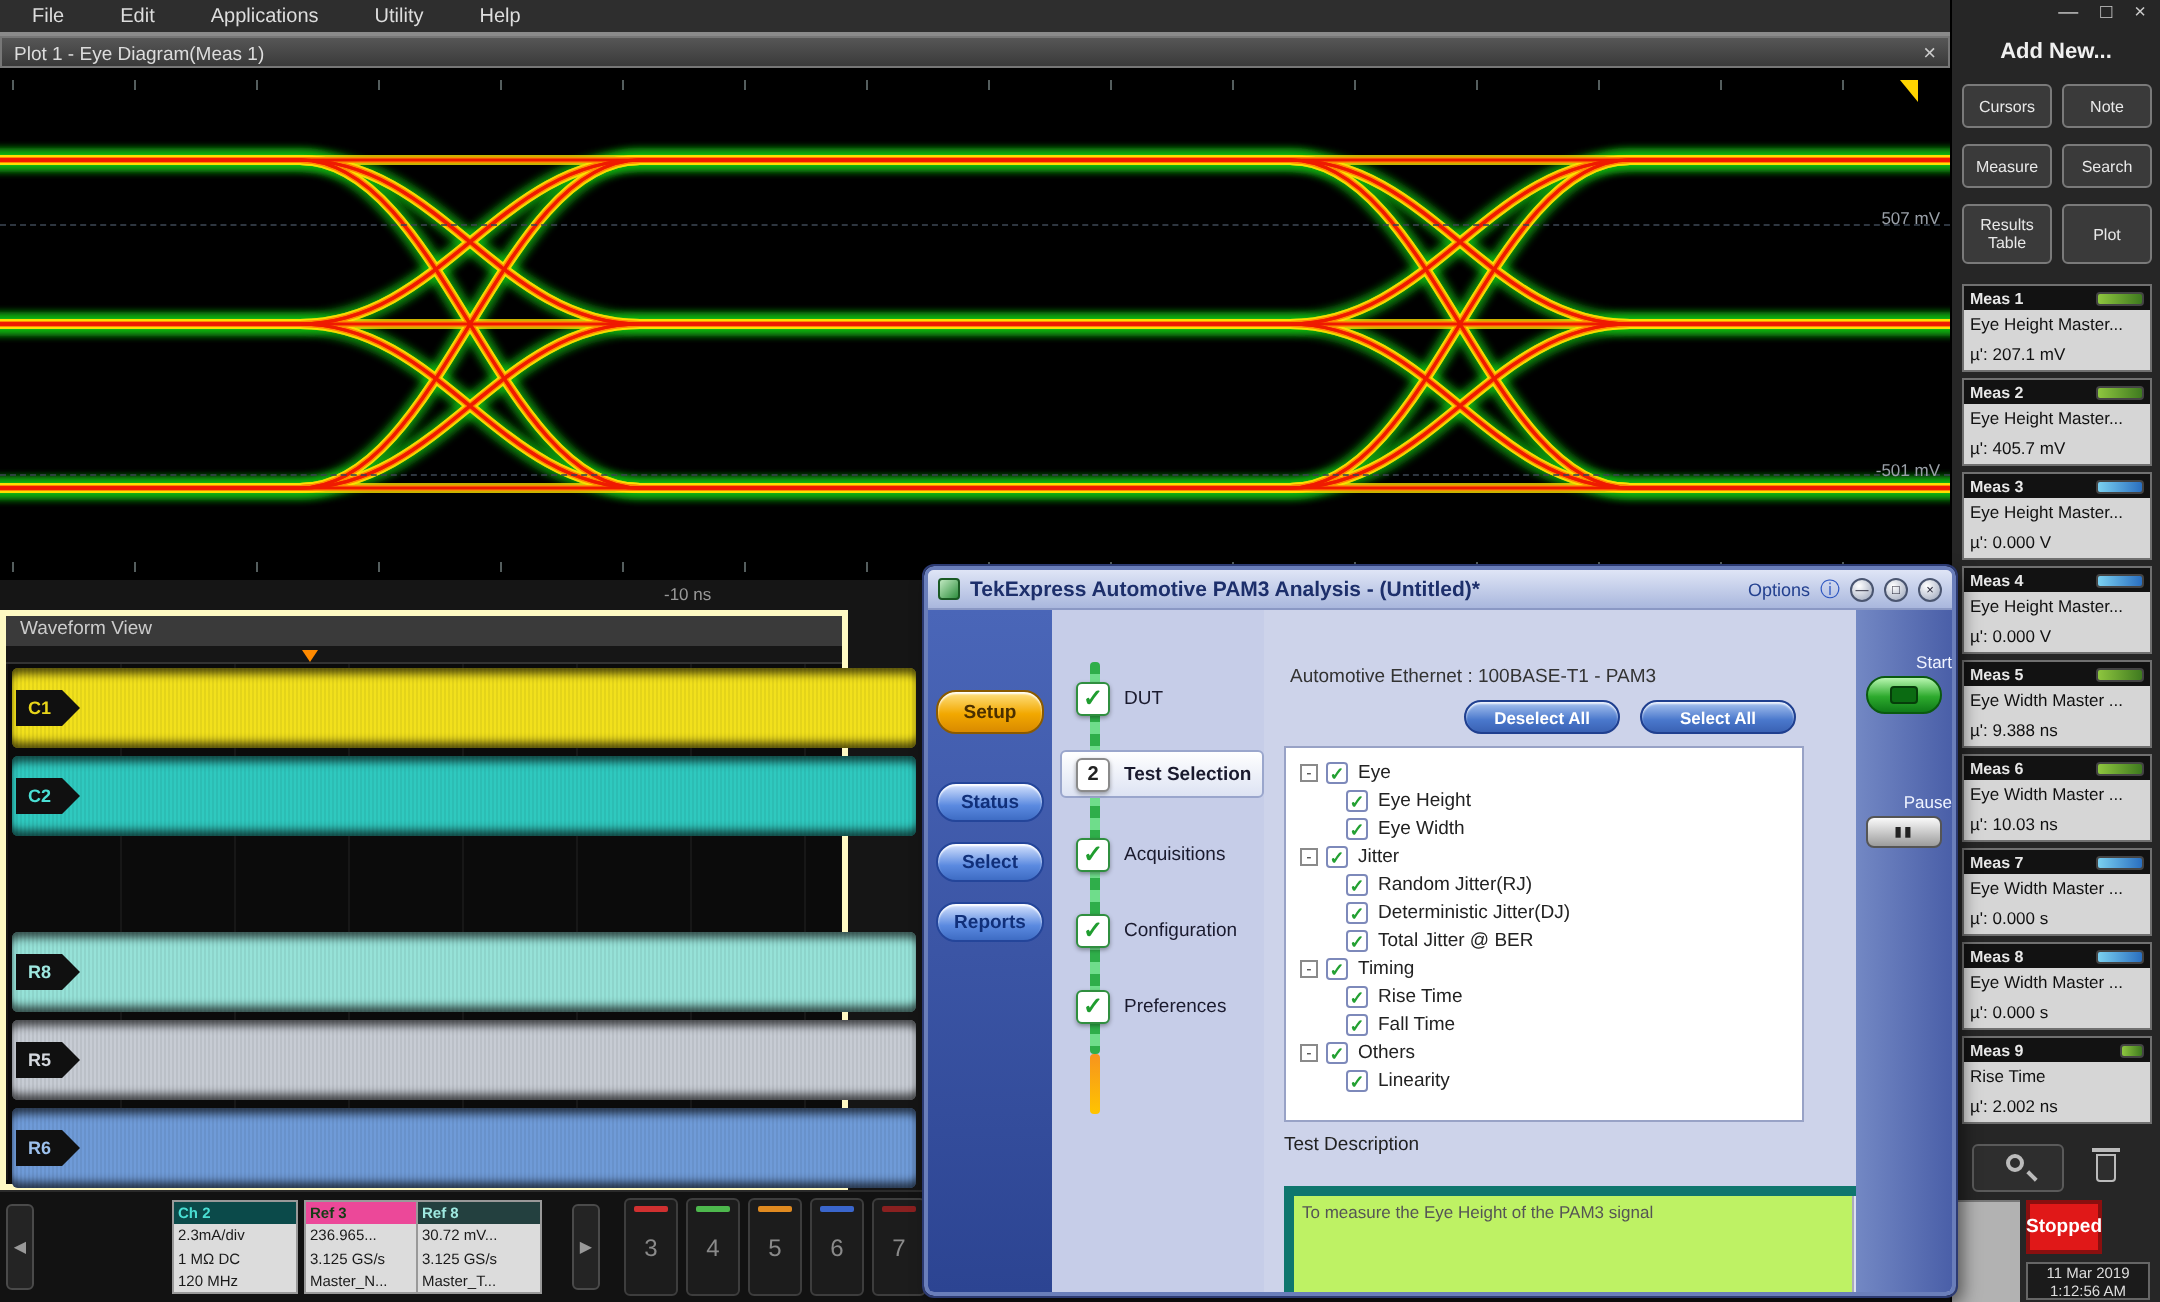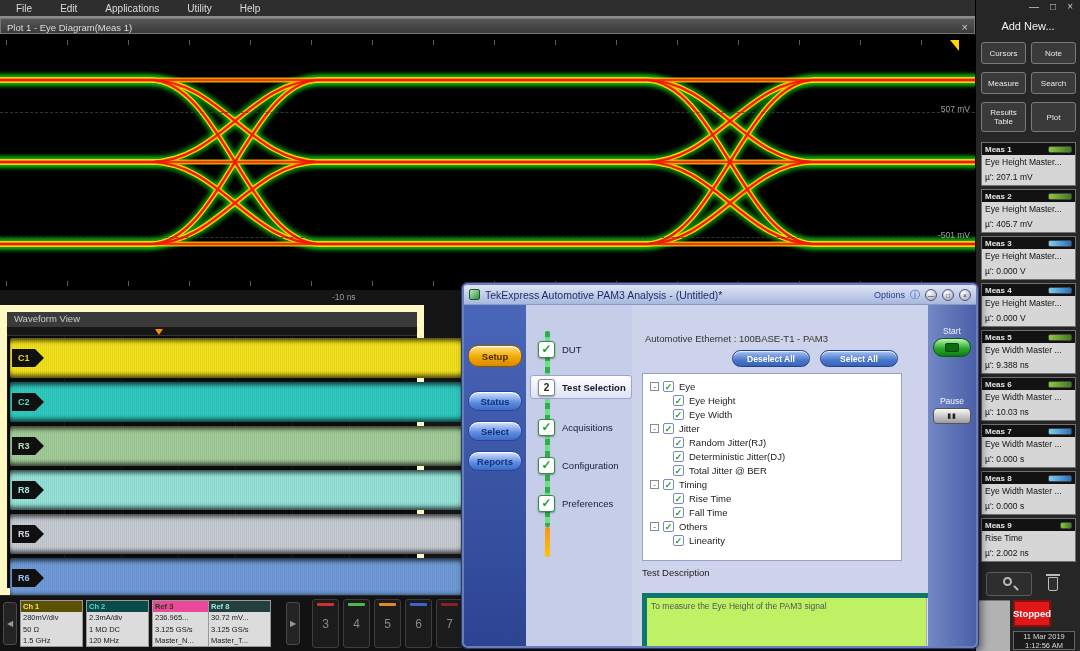--- a/index.html
+++ b/index.html
@@ -21,21 +21,21 @@
   .ticks-t,.ticks-b{position:absolute;left:6px;right:6px;height:5px;background:repeating-linear-gradient(90deg,#9aa 0 1px,transparent 1px 61px);opacity:.55}
   .ticks-t{top:6px}.ticks-b{bottom:4px}
   .hline{position:absolute;left:0;right:0;border-top:1px dashed #3a4450;opacity:.8}
   .ylab{position:absolute;right:5px;font-size:8.5px;color:#9aa0a8}
   .ovl{position:absolute;left:5px;top:206px;font-size:8.5px;line-height:11px;font-weight:bold}
   .ovl .o1{color:#ff5040}.ovl .o2{color:#ffd24a}.ovl .o3{color:#9aa0a8;font-weight:normal}
   .ymk{position:absolute;right:16px;top:6px;width:0;height:0;border-right:9px solid #ffd400;border-bottom:11px solid transparent}
   .xlab{position:absolute;left:332px;top:292px;font-size:8.5px;color:#999;z-index:1}
 
   
-  .wv{position:absolute;left:0;top:305px;width:424px;height:290px;background:#0b0b0b;border:7px solid #fef9c3;z-index:2}
+  .wv{position:absolute;left:0;top:305px;width:424px;height:290px;background:#0b0b0b;border:3px solid #fef9c3;z-index:2}
   .wv-bar{height:15px;background:#3a3a3a;font-size:9.5px;color:#ccc;padding:1px 7px}
   .wv-ruler{position:absolute;top:15px;left:0;right:0;height:9px;background:#161616;border-bottom:1px solid #333}
   .trig{position:absolute;left:148px;top:17px;width:0;height:0;border-left:4px solid transparent;border-right:4px solid transparent;border-top:6px solid #ff8a00}
   .wv-grid{position:absolute;top:24px;bottom:2px;left:0;right:0;background:repeating-linear-gradient(90deg,rgba(255,255,255,.05) 0 1px,transparent 1px 57px)}
   .strip{position:absolute;left:3px;width:452px;height:40px;border-radius:3px;box-shadow:inset 0 5px 4px -2px rgba(0,0,0,.65), inset 0 -5px 4px -2px rgba(0,0,0,.65)}
   .strip::before{content:'';position:absolute;inset:0;border-radius:3px;background:repeating-linear-gradient(90deg,rgba(0,0,0,.2) 0 1px,transparent 1px 2px);opacity:.3}
   .st0{background:#f2e11c}.st1{background:#2fc9bf}.st2{background:#a3cc9a}.st3{background:#96e2d8}.st4{background:#c7ccd4}.st5{background:#6f9bd8}
   .chb{position:absolute;left:2px;top:11px;width:32px;height:18px;background:#101010;font-size:9px;font-weight:bold;line-height:18px;text-align:left;padding-left:6px;clip-path:polygon(0 0,72% 0,100% 50%,72% 100%,0 100%)}
   .chb0{color:#e8d51a}.chb1{color:#4adfd4}.chb2{color:#b8e0ae}.chb3{color:#9fe8e0}.chb4{color:#d4d8de}.chb5{color:#9cc0ec}
 
@@ -49,21 +49,21 @@
   .fb2 .fb-h{background:#ec4899;color:#163c16}.fb3 .fb-h{background:#23403f;color:#9fe8e0}
   .fb-l{padding:0 2px;font-size:7.5px;line-height:11.5px;color:#1a1a1a;white-space:nowrap;overflow:hidden}
   .slot{position:absolute;top:3px;width:27px;height:49px;background:#1c1c1c;border:1px solid #3d3d3d;border-radius:3px;color:#8a8a8a;font-size:12px;display:flex;align-items:center;justify-content:center}
   .slot i{position:absolute;top:3px;left:4px;right:4px;height:3px;border-radius:1px}
   .sc0 i{background:#d03030}.sc1 i{background:#4db84d}.sc2 i{background:#e08a20}.sc3 i{background:#3a66cc}.sc4 i{background:#8a2020}
 
   
   .dlg{position:absolute;left:462px;top:283px;width:516px;height:365px;background:#cdd3ea;border:2px solid #6a7eba;outline:1px solid #2c3a72;border-radius:5px;box-shadow:3px 4px 9px rgba(0,0,0,.55);z-index:10;overflow:hidden}
   .dlg-titlebar{display:flex;align-items:center;gap:5px;height:20px;background:linear-gradient(#dfe5f6,#a9b7dd);border-bottom:1px solid #8a98c4;padding:0 5px;font-size:10.5px}
   .app-ico{width:11px;height:11px;background:linear-gradient(135deg,#bfe8bf,#2f8f3f);border:1px solid #1a5a24;border-radius:2px;flex:0 0 auto}
-  .dlg-title{font-weight:normal;color:#1d2f6b;flex:1;white-space:nowrap;overflow:hidden}
+  .dlg-title{font-weight:bold;color:#1d2f6b;flex:1;white-space:nowrap;overflow:hidden}
   .opt{font-size:9px;color:#23408f}
   .opt-i{font-size:10px;color:#2a54c0}
   .wbtn{width:12px;height:12px;border-radius:50%;background:radial-gradient(circle at 35% 30%,#fff,#98a2b8);border:1px solid #4a5570;font-size:6.5px;line-height:11px;text-align:center;color:#223}
   .dlg-body{position:absolute;top:20px;left:0;right:0;bottom:0}
   .dlg-left{position:absolute;left:0;top:0;bottom:0;width:62px;background:linear-gradient(180deg,#4a66b8,#2c4492)}
   .navbtn{position:absolute;left:4px;width:54px;height:20px;border-radius:10px;font-size:9.5px;font-weight:bold;display:flex;align-items:center;justify-content:center;border:1px solid #24459a;background:linear-gradient(#d7e4ff,#5b8ae0 60%,#3e6cc4);color:#11307a;box-shadow:inset 0 1px 1px #fff}
   .navbtn.setup{height:22px;background:linear-gradient(#ffe284,#f2a800 55%,#d98a00);border-color:#8a5a00;color:#4a2f00}
   .dlg-steps{position:absolute;left:62px;top:0;bottom:0;width:106px;background:#c6cde8}
   .sline{position:absolute;left:19px;top:26px;height:196px;width:5px;background:repeating-linear-gradient(180deg,#2fae4a 0 6px,#6fdd8b 6px 12px);border-radius:2px}
   .sline2{position:absolute;left:19px;top:222px;height:30px;width:5px;background:linear-gradient(#f7941d,#ffc400);border-radius:2px}
@@ -77,29 +77,29 @@
   .tree{position:absolute;left:10px;right:26px;top:68px;height:188px;background:#fff;border:1px solid #98a2c6;padding-top:5px;font-size:9.5px;color:#222;overflow:hidden}
   .trow{height:14px;display:flex;align-items:center}
   .t-parent{padding-left:7px}.t-child{padding-left:30px}
   .t-exp{width:9px;height:9px;border:1px solid #8a8a8a;background:#fff;color:#444;font-size:8px;line-height:7px;text-align:center;margin-right:4px;flex:0 0 auto}
   .t-cb{width:11px;height:11px;border:1px solid #7d89ba;border-radius:2px;background:#fff;color:#23a032;font-size:9px;font-weight:bold;line-height:10px;text-align:center;margin-right:5px;flex:0 0 auto}
   .td-label{position:absolute;left:10px;top:262px;font-size:9.5px;color:#222}
   .td-box{position:absolute;left:10px;top:288px;width:300px;height:62px;background:#bef264;border:5px solid #0f766e}
   .td-text{position:absolute;inset:3px 14px 3px 4px;font-size:8.5px;color:#555;line-height:10px}
   .td-sb{position:absolute;right:0;top:0;bottom:0;width:11px;background:#dde1ef;border-left:1px solid #aab;color:#556;font-size:6px;text-align:center;display:flex;flex-direction:column;justify-content:space-between;padding:1px 0}
   .dlg-right{position:absolute;right:0;top:0;bottom:0;width:48px;background:linear-gradient(90deg,#7388c4,#4a5fa8)}
-  .rt-lbl{position:absolute;width:100%;text-align:center;font-size:8.5px;color:#f0f4ff}
+  .rt-lbl{position:absolute;width:100%;text-align:right;font-size:8.5px;color:#f0f4ff}
   .startbtn{position:absolute;left:5px;top:33px;width:38px;height:19px;border-radius:10px;background:linear-gradient(#b8f7b0,#2daa2d 55%,#0f7a18);border:1px solid #0a5a0f;display:flex;align-items:center;justify-content:center}
   .start-core{width:14px;height:9px;background:#0b6b12;border-radius:2px;border:1px solid #063e0a}
   .pausebtn{position:absolute;left:5px;top:103px;width:38px;height:16px;border-radius:4px;background:linear-gradient(#fafafa,#9c9c9c);border:1px solid #555;color:#222;font-size:7px;display:flex;align-items:center;justify-content:center;letter-spacing:1px}
 
   
   .sb{position:absolute;left:975px;top:0;width:105px;height:651px;background:#262626;border-left:1px solid #000;z-index:5;font-size:9px;color:#ddd}
   .sb-ctrl{position:absolute;top:1px;right:7px;display:flex;gap:11px;color:#ccc;font-size:10px}
-  .addnew{position:absolute;top:20px;left:0;width:100%;text-align:center;font-size:11px;font-weight:normal;color:#f0f0f0}
+  .addnew{position:absolute;top:20px;left:0;width:100%;text-align:center;font-size:11px;font-weight:bold;color:#f0f0f0}
   .sbtn{position:absolute;background:#3a3a3a;border:1px solid #7a7a7a;border-radius:3px;color:#e8e8e8;font-size:8px;display:flex;align-items:center;justify-content:center;text-align:center;line-height:9px}
   .mcard{position:absolute;left:5px;width:95px;height:44px;background:#d6d6d6;border:1px solid #707070}
   .mc-h{height:12px;background:#121212;display:flex;align-items:center;justify-content:space-between;padding:0 3px}
   .mc-name{font-size:8px;font-weight:bold;color:#e8e8e8}
   .chip{width:24px;height:7px;border-radius:2px;border:1px solid #444}
   .chip-g{background:linear-gradient(90deg,#8ec63f,#3f7a1f)}
   .chip-b{background:linear-gradient(90deg,#7ad0f0,#2a6fc0)}
   .chip-s{width:12px}
   .mc-l{padding:0 3px;font-size:8.5px;line-height:15px;color:#111;white-space:nowrap;overflow:hidden}
   .zoombtn{position:absolute;left:10px;top:572px;width:46px;height:24px;background:#2e2e2e;border:1px solid #5a5a5a;border-radius:3px}
@@ -218,44 +218,35 @@
     <div class="wv-bar"><span>Waveform View</span></div>
     <div class="wv-ruler"></div>
     <div class="trig"></div>
     <div class="wv-grid"></div>
     <div class="strip st0" style="top:26px">
         <span class="chb chb0">C1</span>
       </div>
     <div class="strip st1" style="top:70px">
         <span class="chb chb1">C2</span>
       </div>
-    <div class="strip st2" style="top:114px">
-        <span class="chb chb2">R3</span>
-      </div>
     <div class="strip st3" style="top:158px">
         <span class="chb chb3">R8</span>
       </div>
     <div class="strip st4" style="top:202px">
         <span class="chb chb4">R5</span>
       </div>
     <div class="strip st5" style="top:246px">
         <span class="chb chb5">R6</span>
       </div>
   </div>
 
   <div class="footer">
     <div class="farrow fa-l">
         <span>◀</span>
       </div>
-    <div class="fbadge fb0" style="left:20px">
-      <div class="fb-h">Ch 1</div>
-      <div class="fb-l">280mV/div</div>
-      <div class="fb-l">50 Ω</div>
-      <div class="fb-l">1.5 GHz</div>
-    </div>
     <div class="fbadge fb1" style="left:86px">
       <div class="fb-h">Ch 2</div>
       <div class="fb-l">2.3mA/div</div>
       <div class="fb-l">1 MΩ  DC</div>
       <div class="fb-l">120 MHz</div>
     </div>
     <div class="fbadge fb2" style="left:152px">
       <div class="fb-h">Ref 3</div>
       <div class="fb-l">236.965...</div>
       <div class="fb-l">3.125 GS/s</div>

